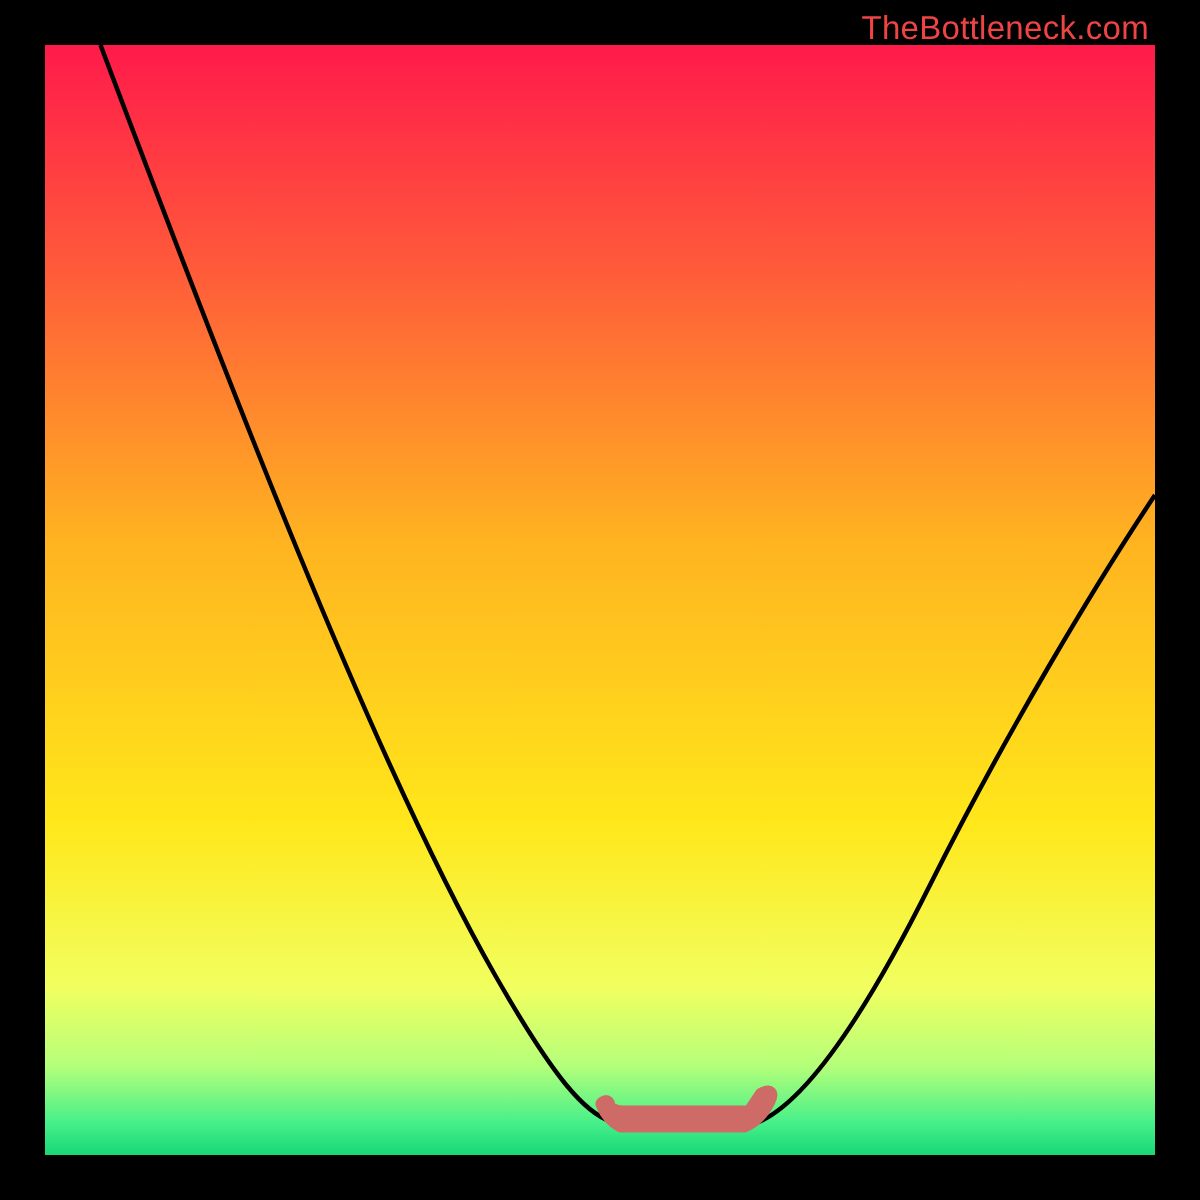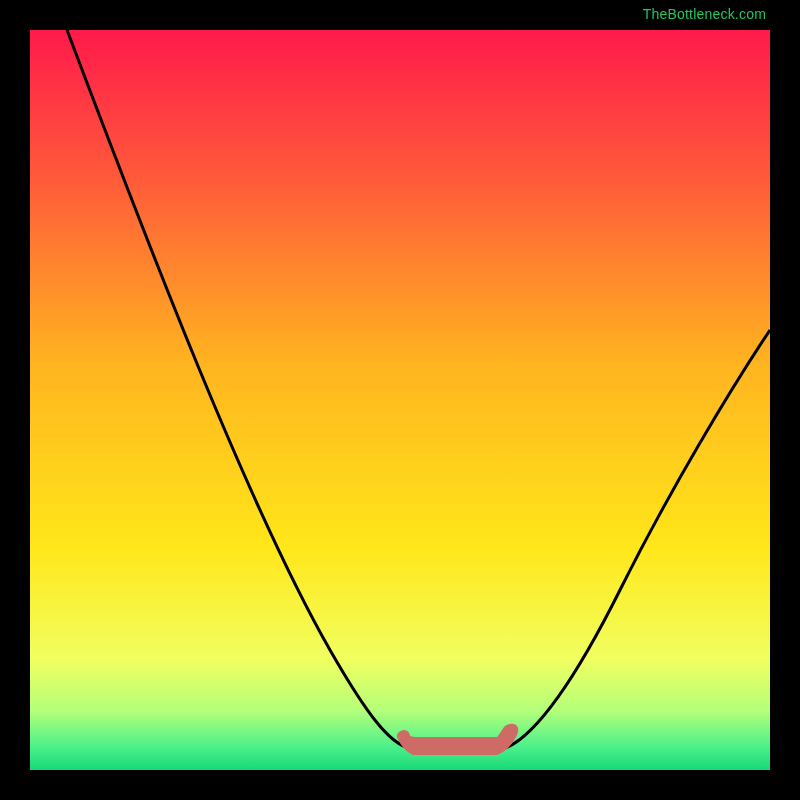--- a/index.html
+++ b/index.html
@@ -36,22 +36,22 @@
     position: absolute;
     left: 0;
     top: 0;
     width: 740px;
     height: 740px;
   }
   .watermark {
     position: absolute;
     top: 6px;
     right: 34px;
-    color: #22c55e;
-    font-size: 14px;
+    color: #ef4444;
+    font-size: 22px;
     letter-spacing: 0.2px;
     user-select: none;
   }
 </style>
 </head>
 <body>
 
 <div class="stage">
 
   <div class="watermark">TheBottleneck.com</div>

